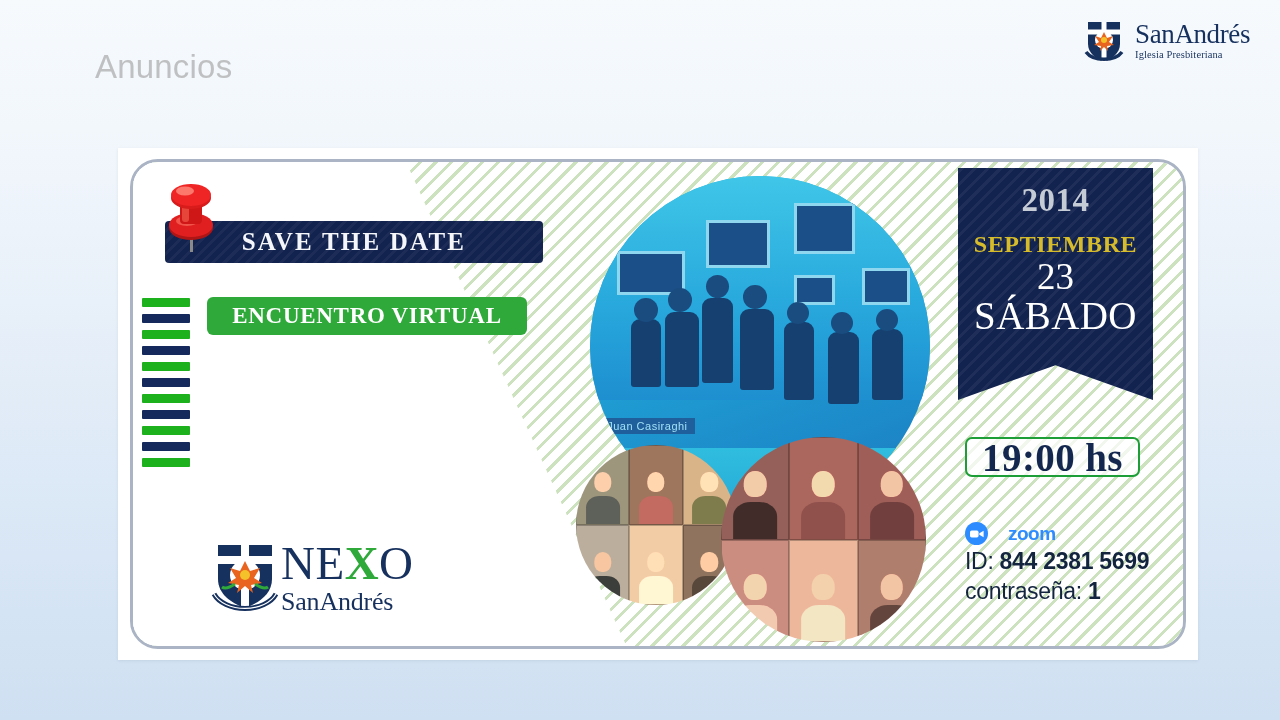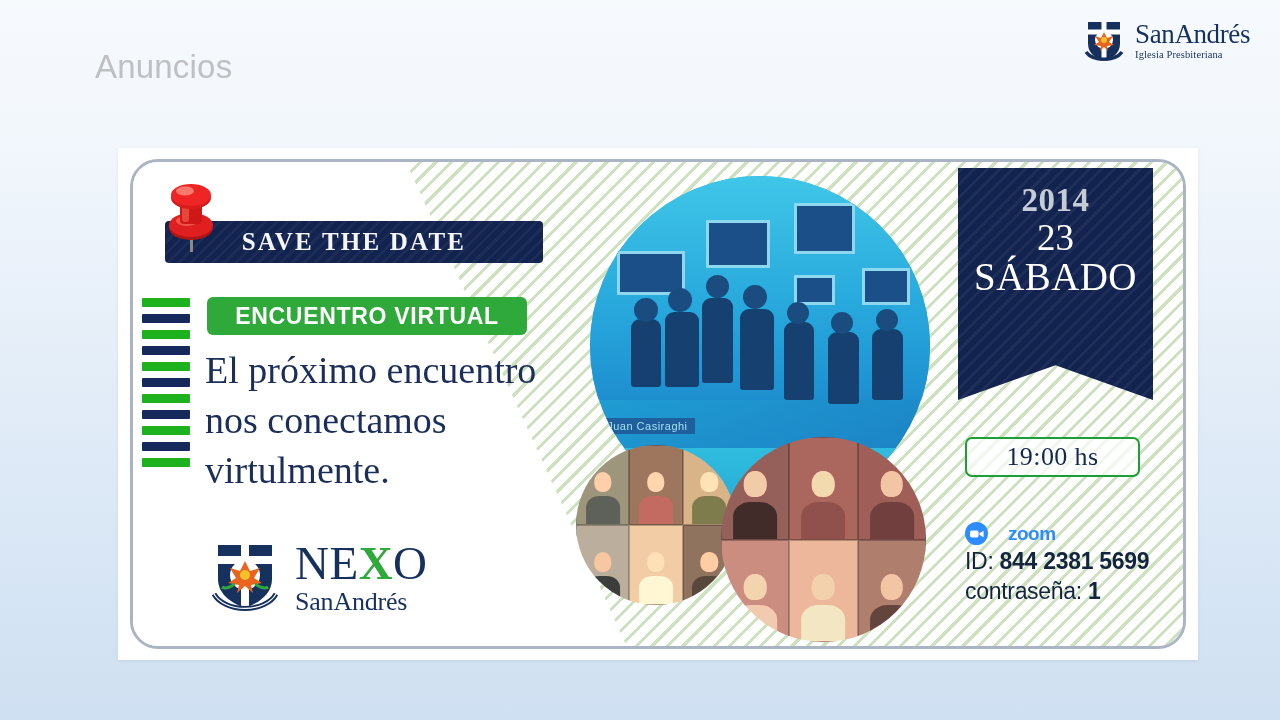--- a/index.html
+++ b/index.html
@@ -81,34 +81,34 @@
   #pushpin { position:absolute; left:28px; top:14px; width:62px; height:80px; }
 
   
   #encuentro-badge {
     position:absolute; left:74px; top:135px;
     width:320px; height:38px;
     background:#2fa93a; border-radius:6px;
     display:flex; align-items:center; justify-content:center;
   }
   #encuentro-label {
-    font-family:Liberation Sans, sans-serif;
+    font-family:Liberation Serif, serif;
     color:#ffffff; font-size:23px; font-weight:bold; letter-spacing:.7px;
   }
 
   
   #headline {
     position:absolute; left:72px; top:183px; width:420px;
     font-family:"Liberation Serif", serif;
     font-size:38px; line-height:1.32; color:#1b2e59;
   }
   #headline .ln { display:block; white-space:nowrap; }
 
   
-  #nexo-logo { position:absolute; left:76px; top:378px; display:flex; align-items:center; gap:14px; }
+  #nexo-logo { position:absolute; left:76px; top:378px; display:flex; align-items:center; gap:0; }
   #nexo-crest { width:72px; height:74px; position:relative; }
   #nexo-words { display:flex; flex-direction:column; line-height:.98; }
   #nexo-word {
     font-family:"Liberation Serif", serif; font-size:47px;
     color:#17315e; letter-spacing:.5px; font-weight:normal;
   }
   #nexo-word .x { color:#2fa93a; font-weight:bold; }
   #nexo-sub {
     font-family:"Liberation Serif", serif; font-size:26px;
     color:#17315e; letter-spacing:-.2px; margin-top:3px;
@@ -171,22 +171,22 @@
 
   
   #time-badge {
     position:absolute; left:832px; top:275px;
     width:175px; height:40px;
     border:2px solid #1e9e37; border-radius:7px;
     background:rgba(255,255,255,.72);
     display:flex; align-items:center; justify-content:center;
   }
   #time-label {
-    font-family:"Liberation Serif", serif; font-size:26px;
-    font-weight:normal; color:#14274f; letter-spacing:.4px;
+    font-family:"Liberation Serif", serif; font-size:39px;
+    font-weight:bold; color:#14274f; letter-spacing:.4px;
   }
 
   
   #zoom-info { position:absolute; left:832px; top:360px; }
   #zoom-brand { display:flex; align-items:center; gap:20px; }
   #zoom-icon {
     width:23px; height:23px; border-radius:50%; background:#2d8cff;
     display:flex; align-items:center; justify-content:center;
   }
   #zoom-wordmark { font-size:19px; font-weight:bold; color:#2d8cff; letter-spacing:-.5px; }
@@ -254,25 +254,20 @@
         <ellipse cx="30" cy="22" rx="20" ry="11" fill="#d81b1b"></ellipse>
         <ellipse cx="30" cy="19" rx="20" ry="11" fill="#ef2424"></ellipse>
         <ellipse cx="24" cy="15" rx="9" ry="4.5" fill="#ff8d7f" opacity=".8"></ellipse>
       </svg>
     </div>
 
     <div id="encuentro-badge">
       <span id="encuentro-label">ENCUENTRO VIRTUAL</span>
     </div>
 
-    <div id="headline">
-      <span class="ln">El próximo encuentro</span>
-      <span class="ln">nos conectamos</span>
-      <span class="ln">virtulmente.</span>
-    </div>
 
     <div id="nexo-logo">
       <div id="nexo-crest">
         <svg viewBox="0 0 72 74" width="72" height="74">
           <path d="M9 5 h54 v34 c0 15 -13 24 -27 29 C22 63 9 54 9 39 Z" fill="#17315e"></path>
           <path d="M36 5 v63 M9 20 h54" stroke="#ffffff" stroke-width="8" fill="none"></path>
           <circle cx="36" cy="35" r="15" fill="#ffffff"></circle>
           <path d="M36 21 l5 10 10 -3 -6 10 8 5 -11 2 2 8 -8 -7 -8 7 2 -8 -11 -2 8 -5 -6 -10 10 3 Z" fill="#e8641f"></path>
           <circle cx="36" cy="35" r="5" fill="#f4c12a"></circle>
           <path d="M26 44 q-9 6 -13 3" stroke="#2fa93a" stroke-width="3" fill="none"></path>
@@ -366,20 +361,21 @@
           </div>
         <div class="zc" style="background:#9c7a66;">
             <div class="face" style="background:#e2c1a0;"></div>
             <div class="body" style="background:#5a4238;"></div>
           </div>
       </div>
     </div>
 
     <div id="date-ribbon">
       <div id="ribbon-year">2014</div>
+      <div id="ribbon-month">SEPTIEMBRE</div>
       <div id="ribbon-day">23</div>
       <div id="ribbon-weekday">SÁBADO</div>
     </div>
 
     <div id="time-badge">
       <span id="time-label">19:00 hs</span>
     </div>
 
     <div id="zoom-info">
       <div id="zoom-brand">

